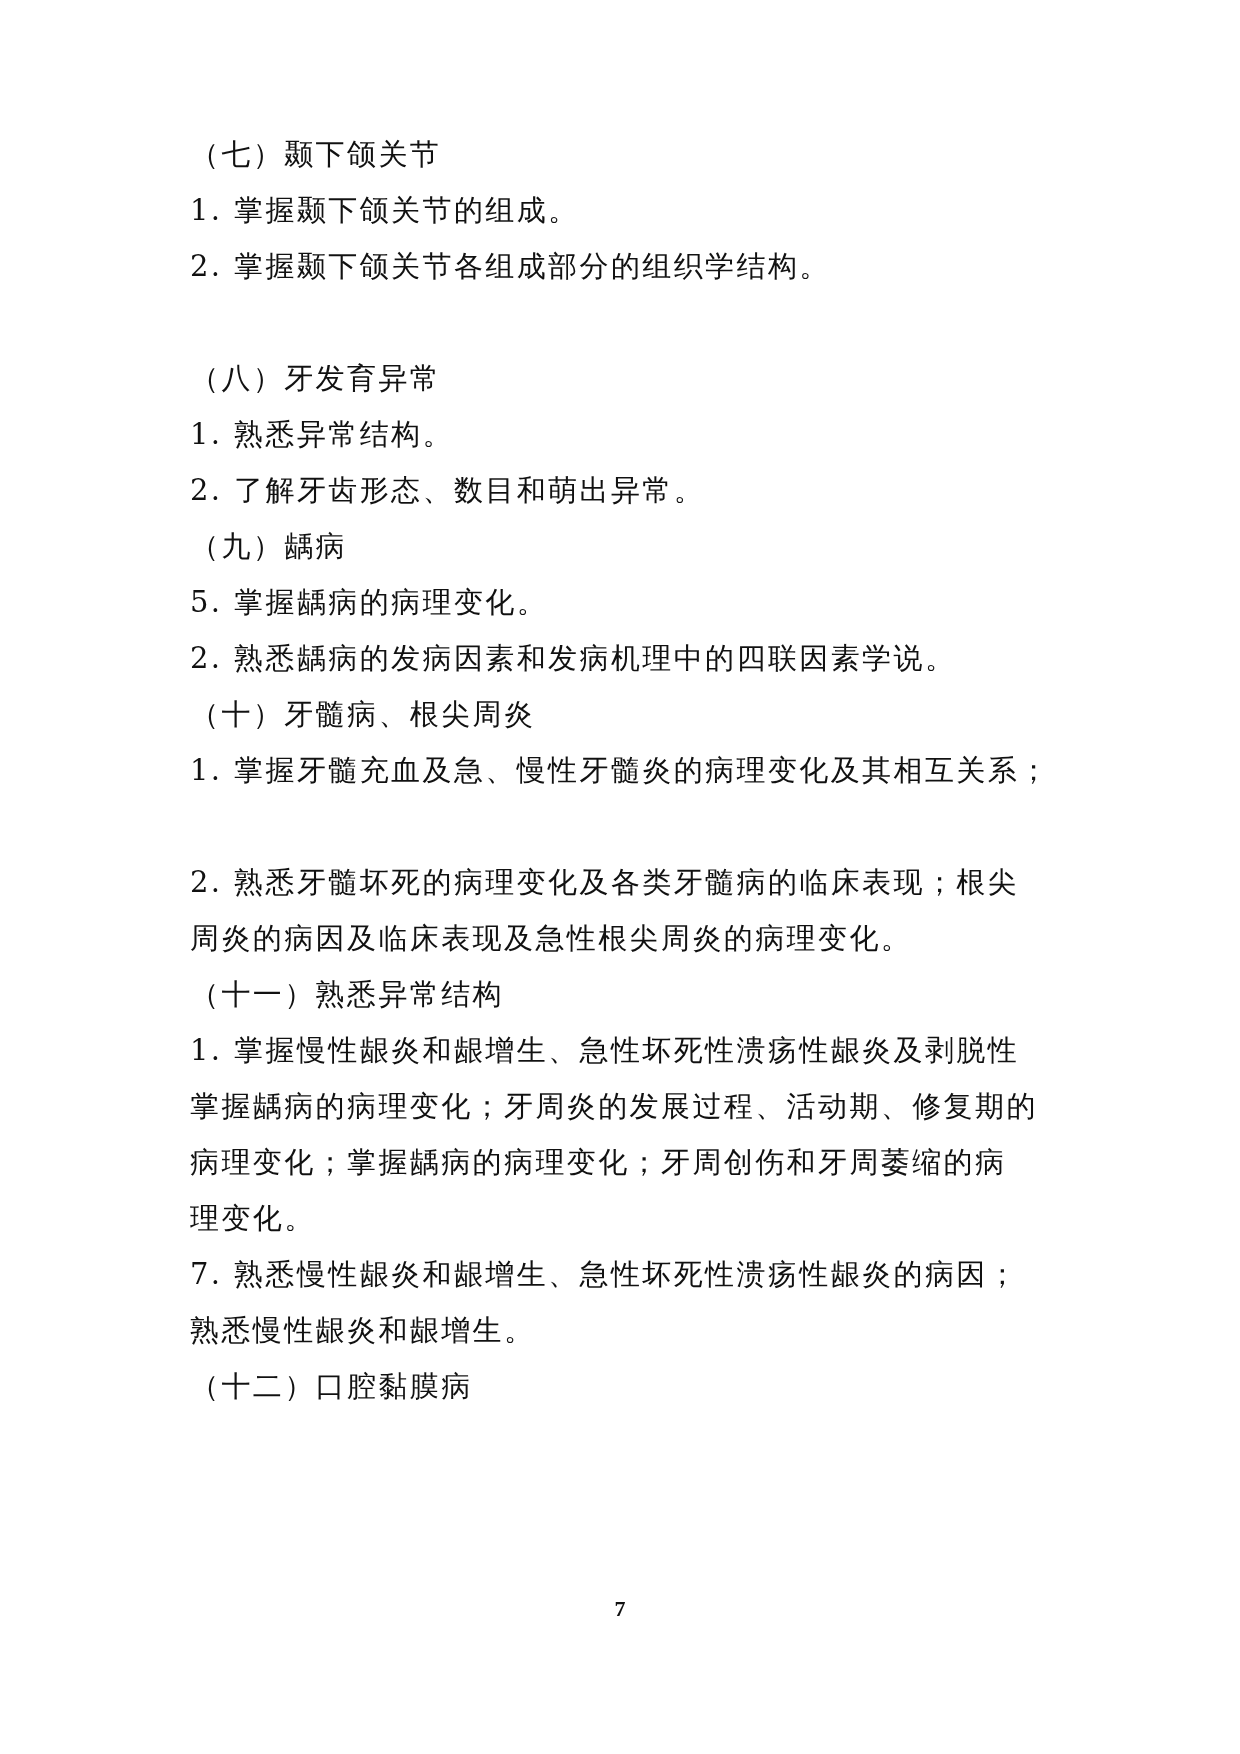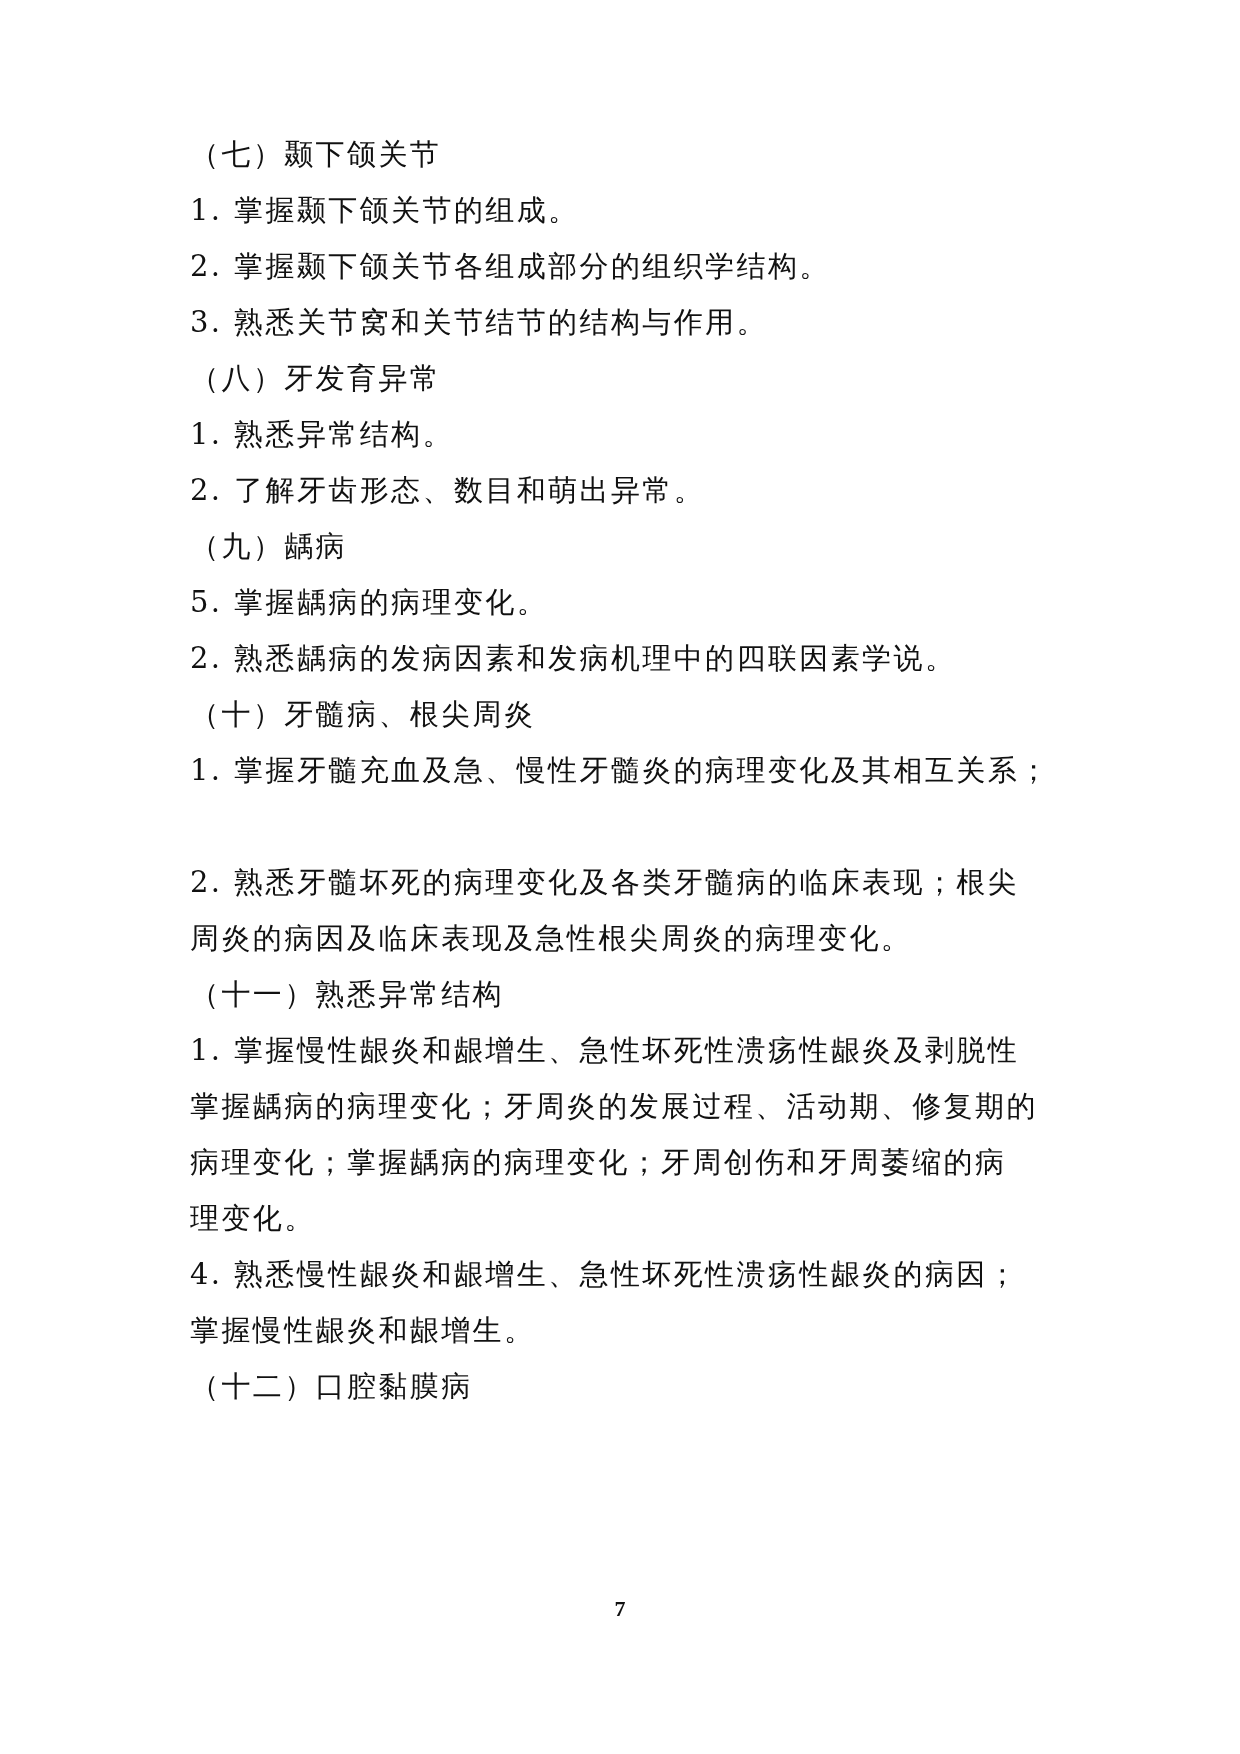--- a/index.html
+++ b/index.html
@@ -44,39 +44,38 @@
       font-weight: bold;
     }
   </style>
 </head>
 <body>
 
 <div class="page">
   <div class="line heading" style="top:134px">（七）颞下颌关节</div>
   <div class="line" style="top:190px">1. 掌握颞下颌关节的组成。</div>
   <div class="line" style="top:246px">2. 掌握颞下颌关节各组成部分的组织学结构。</div>
-  <div class="line" style="top:302px">3. 熟悉关节窝和关节结节的结构与作用。</div>
 
   <div class="line heading" style="top:358px">（八）牙发育异常</div>
   <div class="line" style="top:414px">1. 熟悉异常结构。</div>
   <div class="line" style="top:470px">2. 了解牙齿形态、数目和萌出异常。</div>
 
   <div class="line heading" style="top:526px">（九）龋病</div>
   <div class="line" style="top:582px">5.  掌握龋病的病理变化。</div>
   <div class="line" style="top:638px">2.  熟悉龋病的发病因素和发病机理中的四联因素学说。</div>
 
   <div class="line heading" style="top:694px">（十）牙髓病、根尖周炎</div>
   <div class="line" style="top:750px">1. 掌握牙髓充血及急、慢性牙髓炎的病理变化及其相互关系；</div>
   <div class="line" style="top:862px">2. 熟悉牙髓坏死的病理变化及各类牙髓病的临床表现；根尖</div>
   <div class="line" style="top:918px">周炎的病因及临床表现及急性根尖周炎的病理变化。</div>
 
   <div class="line heading" style="top:974px">（十一）熟悉异常结构</div>
   <div class="line" style="top:1030px">1. 掌握慢性龈炎和龈增生、急性坏死性溃疡性龈炎及剥脱性</div>
   <div class="line" style="top:1086px">掌握龋病的病理变化；牙周炎的发展过程、活动期、修复期的</div>
   <div class="line" style="top:1142px">病理变化；掌握龋病的病理变化；牙周创伤和牙周萎缩的病</div>
   <div class="line" style="top:1198px">理变化。</div>
-  <div class="line" style="top:1254px">4. 熟悉慢性龈炎和龈增生、急性坏死性溃疡性龈炎的病因；</div>
-  <div class="line" style="top:1310px">掌握慢性龈炎和龈增生。</div>
+  <div class="line" style="top:1254px">7. 熟悉慢性龈炎和龈增生、急性坏死性溃疡性龈炎的病因；</div>
+  <div class="line" style="top:1310px">熟悉慢性龈炎和龈增生。</div>
 
   <div class="line heading" style="top:1366px">（十二）口腔黏膜病</div>
 
   <div class="page-number">7</div>
 </div>
 
 </body></html>

